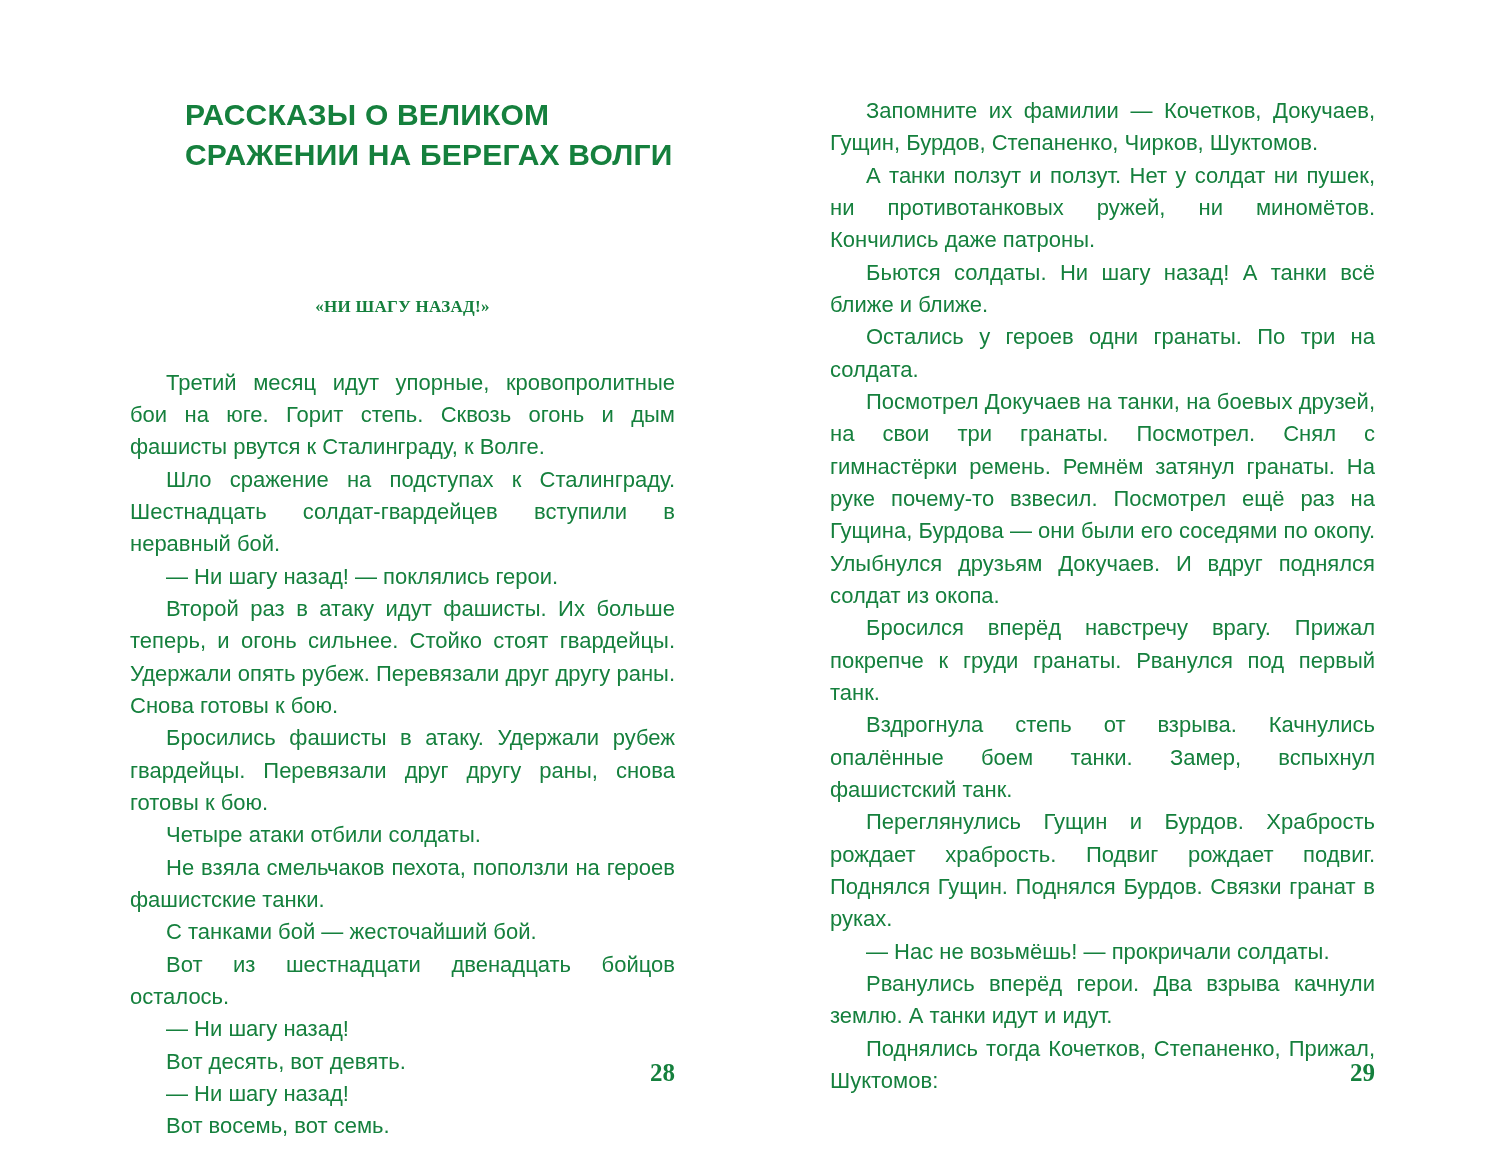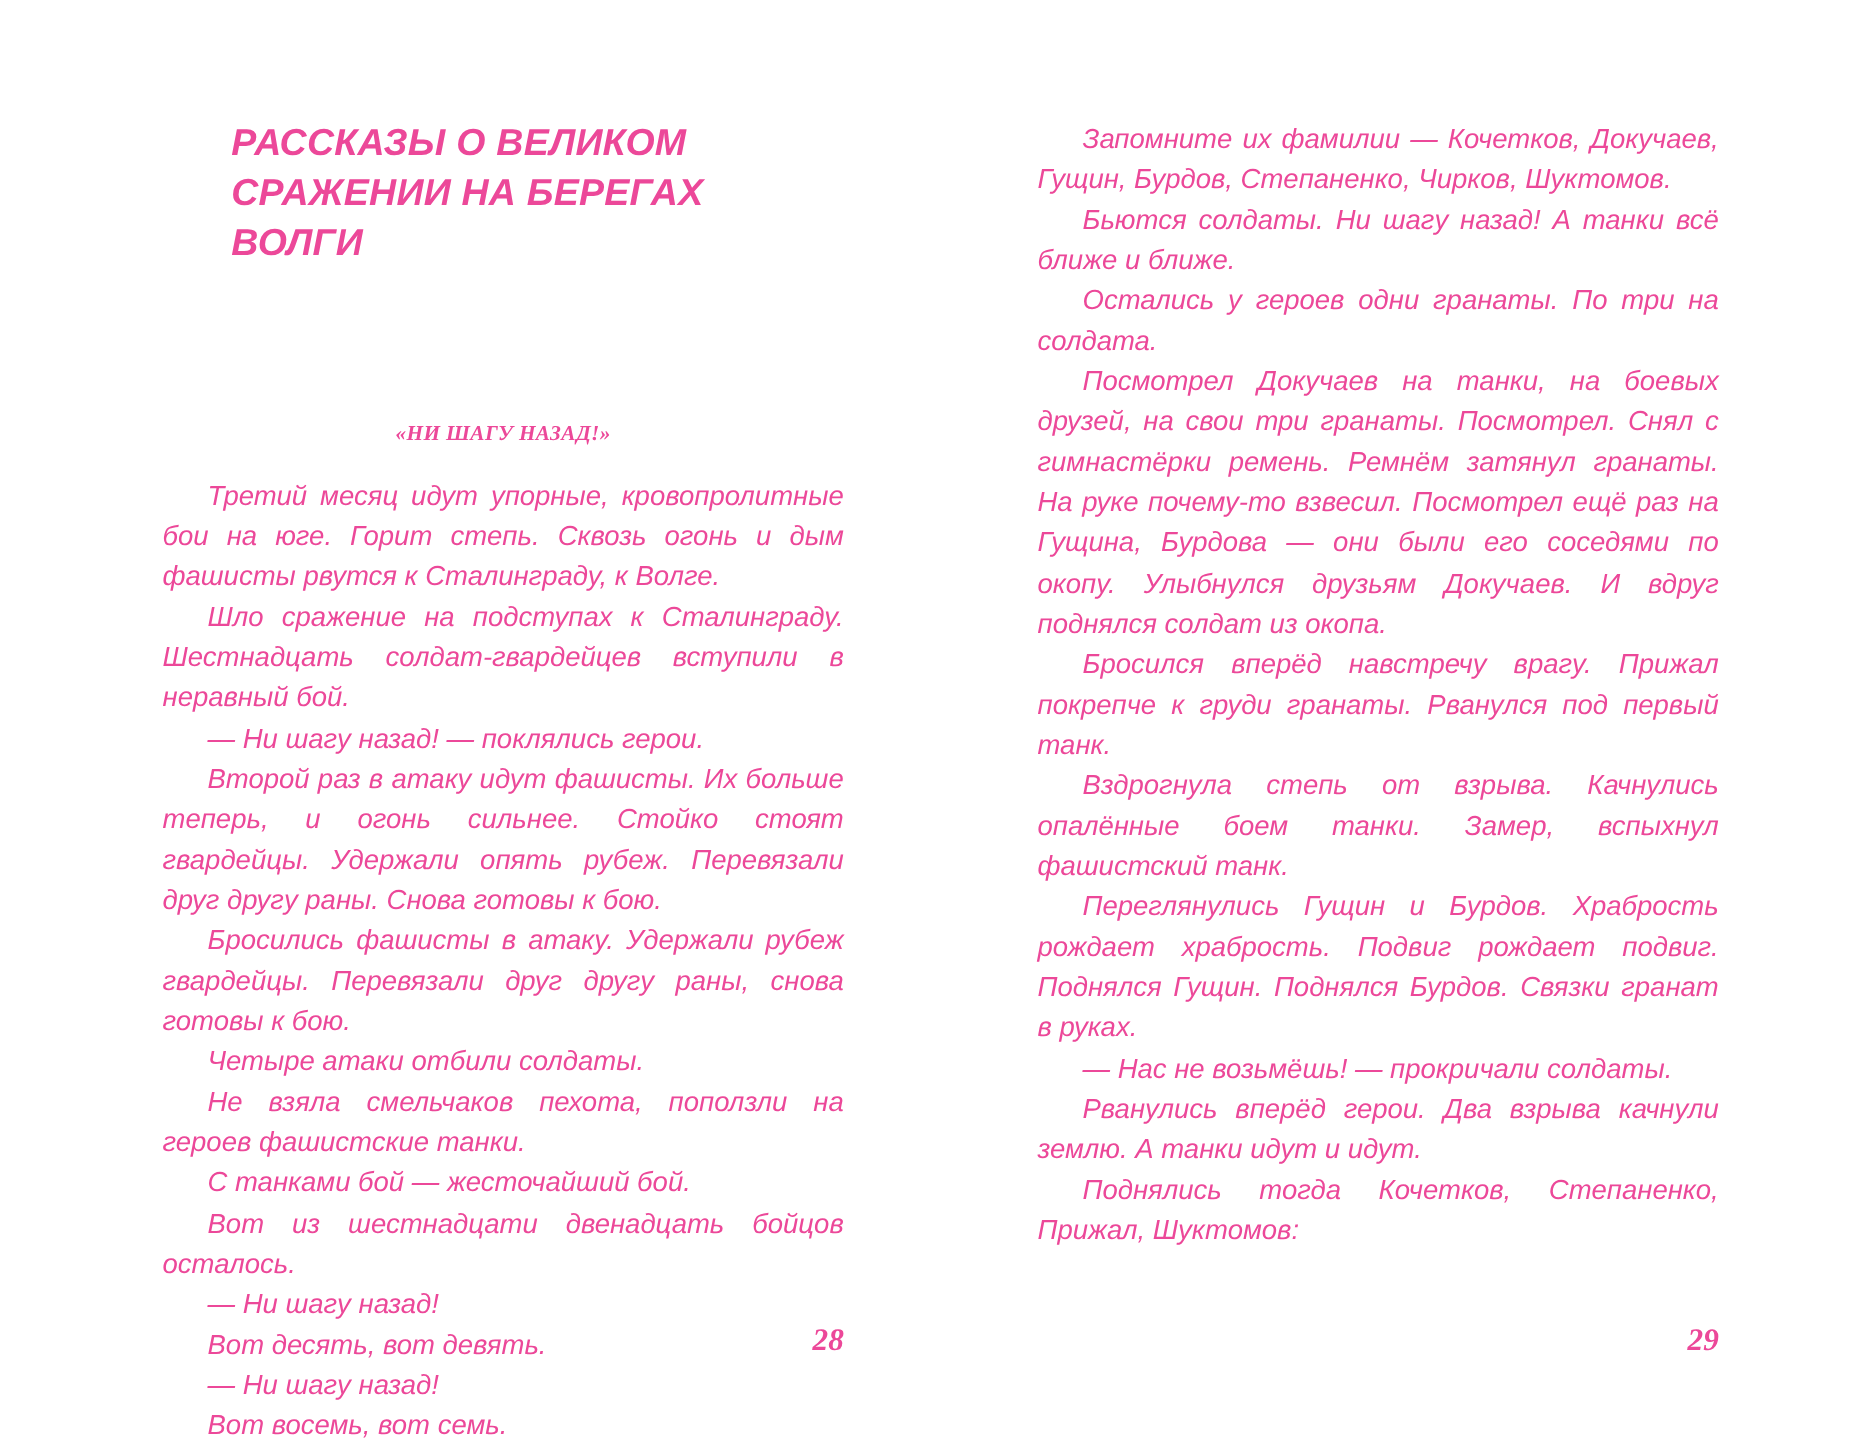--- a/index.html
+++ b/index.html
@@ -6,23 +6,22 @@
     margin: 0;
     padding: 0;
     background: #ffffff;
   }
   .page-spread {
     position: relative;
     width: 1500px;
     height: 1165px;
     background: #ffffff;
     font-family: "Liberation Sans", sans-serif;
-    color: #ec4899;
+    color: #15803d;
     overflow: hidden;
-    font-style: italic;
   }
   .column {
     position: absolute;
     top: 95px;
     width: 545px;
   }
   .column.left  { left: 130px; }
   .column.right { left: 830px; }
 
   .book-title {
@@ -47,21 +46,21 @@
 
   p.para {
     font-family: "Liberation Sans", sans-serif;
     font-size: 22px;
     line-height: 1.47;
     text-align: justify;
     text-indent: 36px;
     margin: 0;
     hyphens: manual;
   }
-  .column.left p.first-para { margin-top: 24px; }
+  .column.left p.first-para { margin-top: 50px; }
 
   .folio {
     position: absolute;
     bottom: 78px;
     font-family: "Liberation Serif", serif;
     font-weight: bold;
     font-size: 25px;
     text-align: right;
     width: 545px;
   }
@@ -92,20 +91,21 @@
     <p class="para">С танками бой — жесточайший бой.</p>
     <p class="para">Вот из шестнадцати двенадцать бойцов осталось.</p>
     <p class="para">— Ни шагу назад!</p>
     <p class="para">Вот десять, вот девять.</p>
     <p class="para">— Ни шагу назад!</p>
     <p class="para">Вот восемь, вот семь.</p>
   </div>
 
   <div class="column right">
     <p class="para">Запомните их фамилии — Кочетков, Докучаев, Гущин, Бурдов, Степаненко, Чирков, Шуктомов.</p>
+    <p class="para">А танки ползут и ползут. Нет у солдат ни пушек, ни противотанковых ружей, ни миномётов. Кончились даже патроны.</p>
     <p class="para">Бьются солдаты. Ни шагу назад! А танки всё ближе и ближе.</p>
     <p class="para">Остались у героев одни гранаты. По три на солдата.</p>
     <p class="para">Посмотрел Докучаев на танки, на боевых друзей, на свои три гранаты. Посмотрел. Снял с гимнастёрки ремень. Ремнём затянул гранаты. На руке почему-то взвесил. Посмотрел ещё раз на Гущина, Бурдова — они были его соседями по окопу. Улыбнулся друзьям Докучаев. И вдруг поднялся солдат из окопа.</p>
     <p class="para">Бросился вперёд навстречу врагу. Прижал покрепче к груди гранаты. Рванулся под первый танк.</p>
     <p class="para">Вздрогнула степь от взрыва. Качнулись опалённые боем танки. Замер, вспыхнул фашистский танк.</p>
     <p class="para">Переглянулись Гущин и Бурдов. Храбрость рождает храбрость. Подвиг рождает подвиг. Поднялся Гущин. Поднялся Бурдов. Связки гранат в руках.</p>
     <p class="para">— Нас не возьмёшь! — прокричали солдаты.</p>
     <p class="para">Рванулись вперёд герои. Два взрыва качнули землю. А танки идут и идут.</p>
     <p class="para">Поднялись тогда Кочетков, Степаненко, Прижал, Шуктомов:</p>
   </div>

